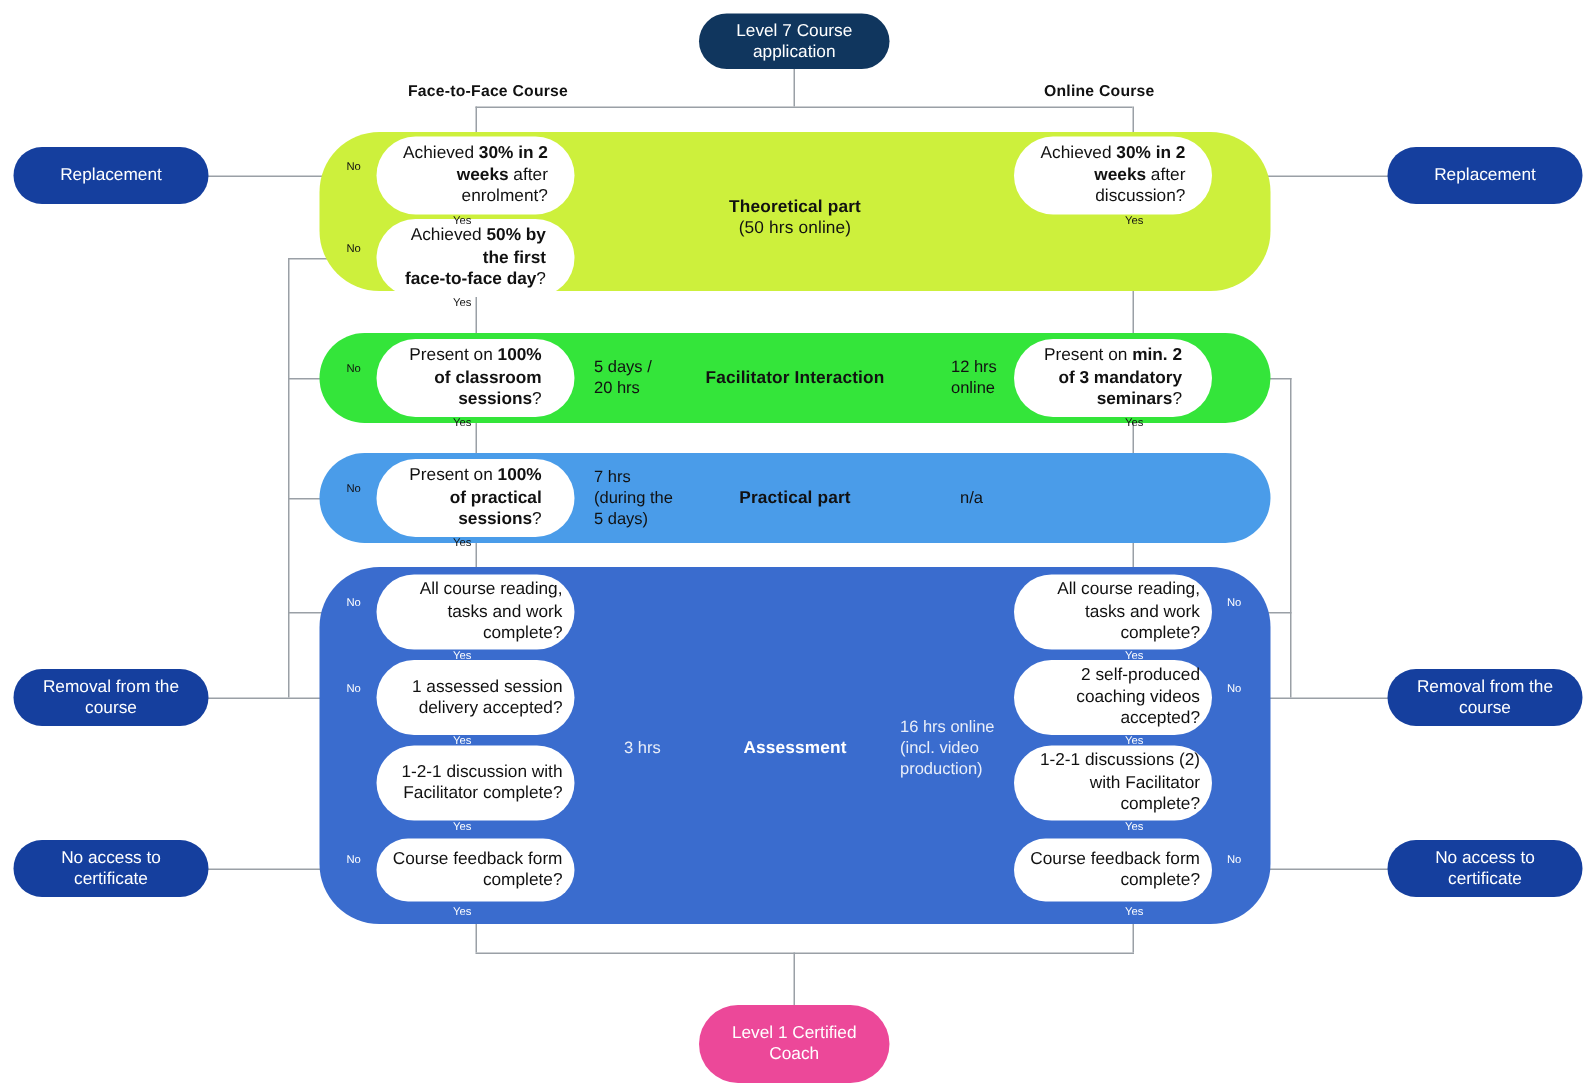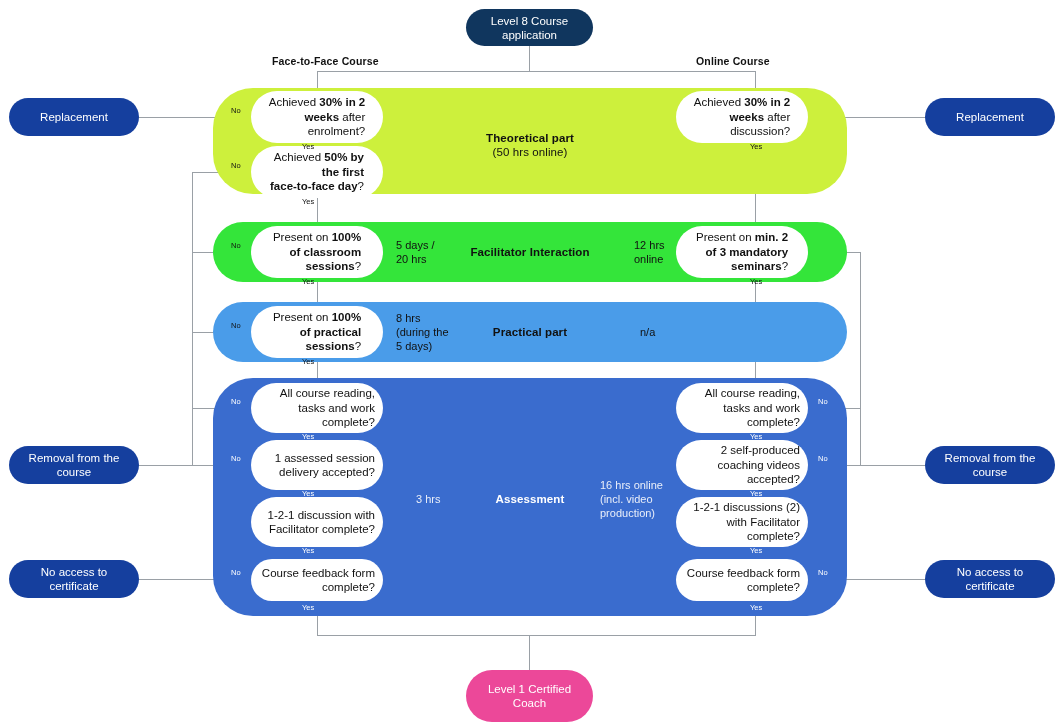--- a/index.html
+++ b/index.html
@@ -161,34 +161,34 @@
     <span>Practical part</span>
   </div>
   <div class="band-title onblue" style="left:430px;top:492px;width:200px;">
     <span>Assessment</span>
   </div>
 
   <div class="note" style="left:396px;top:238px;width:90px;">5 days /
 20 hrs</div>
   <div class="note" style="left:634px;top:238px;width:80px;">12 hrs
 online</div>
-  <div class="note" style="left:396px;top:311px;width:95px;">8 hrs
+  <div class="note" style="left:396px;top:311px;width:95px;">7 hrs
 (during the
 5 days)</div>
   <div class="note" style="left:640px;top:325px;width:80px;">n/a</div>
   <div class="note dim" style="left:396px;top:492px;width:90px;margin-left:20px;">3 hrs</div>
   <div class="note dim" style="left:600px;top:478px;width:110px;">16 hrs online
 (incl. video
 production)</div>
 
   <div class="lane-head" style="left:272px;top:55px;">Face-to-Face Course</div>
   <div class="lane-head" style="left:696px;top:55px;">Online Course</div>
 
   <div class="pill" style="left:466px;top:9px;width:127px;height:37px;background:#10365e;">
-    <span style="white-space:pre-line;">Level 8 Course
+    <span style="white-space:pre-line;">Level 7 Course
 application</span>
   </div>
   <div class="pill" style="left:466px;top:670px;width:127px;height:52px;background:#ec4899;">
     <span style="white-space:pre-line;">Level 1 Certified
 Coach</span>
   </div>
 
   <div class="pill" style="left:9px;top:98px;width:130px;height:38px;background:#153f9e;">
     <span style="white-space:pre-line;">Replacement</span>
   </div>

